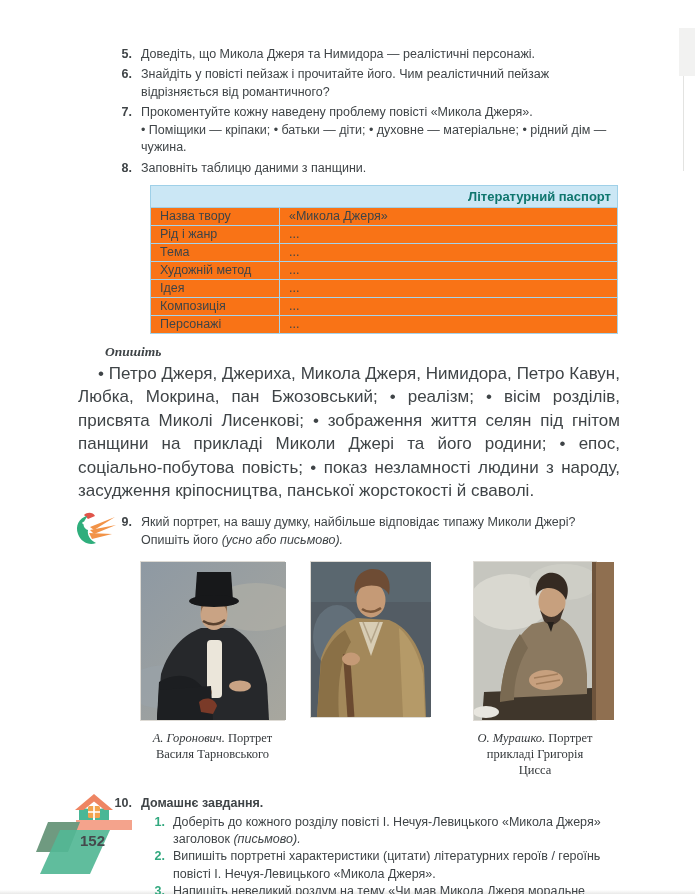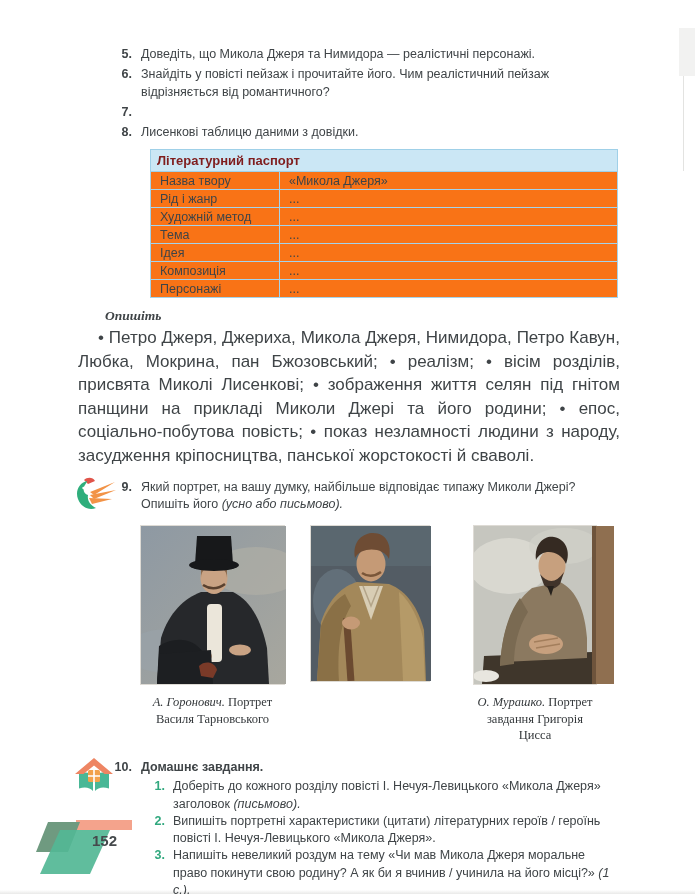--- a/index.html
+++ b/index.html
@@ -22,21 +22,21 @@
   
   .q-row{display:flex;font-size:12.5px;line-height:1.38;margin-bottom:3px;}
   .q-num{width:54px;text-align:right;font-weight:700;flex:none;}
   .q-text{padding-left:9px;width:479px;box-sizing:border-box;}
   .q-sub{margin-top:1px;}
 
   
   .lit-table{margin:8px 0 10px 72px;width:468px;border-collapse:collapse;font-size:12.5px;}
   .lit-table th{
     background:#cbe7f5;border:1.5px solid #9fd0e8;font-weight:700;
-    padding:3px 6px;text-align:left;font-size:13px;color:#7f1d1d;
+    padding:3px 6px;text-align:right;font-size:13px;color:#0f766e;
   }
   .lit-table td{border:1px solid #a5d3ea;padding:1px 9px;height:15px;background:#f97316;}
   .lit-table td.lbl{width:110px;}
 
   
   .dovidka-title{
     font-family:"Liberation Serif", serif;font-style:italic;font-weight:700;
     font-size:13.5px;margin:4px 0 2px 27px;
   }
   .dovidka-text{
@@ -63,21 +63,21 @@
 
   
   .hw-title{font-weight:700;}
   .hw-list{margin-top:2px;}
   .hw-item{display:flex;font-size:12.5px;line-height:1.38;}
   .hw-num{width:24px;text-align:right;font-weight:700;color:#31a87e;flex:none;}
   .hw-text{padding-left:8px;width:447px;box-sizing:border-box;}
 
   
   .page-num{
-    position:absolute;left:92px;top:832px;font-size:15px;font-weight:700;color:#45494c;
+    position:absolute;left:80px;top:832px;font-size:15px;font-weight:700;color:#45494c;
   }
   .corner-svg{position:absolute;left:18px;top:814px;}
 
   
   .edge-top{position:absolute;right:0;top:28px;width:16px;height:48px;background:#f2f2f1;}
   .edge-line{position:absolute;right:11px;top:76px;width:1px;height:95px;background:#e3e3e1;}
   .bottom-shade{position:absolute;left:0;bottom:0;width:100%;height:4px;background:linear-gradient(#ffffff,#e9e9e8);}
 </style>
 </head>
 <body>
@@ -95,46 +95,50 @@
       <div class="q-row">
         <span class="q-num">5.</span>
         <span class="q-text">Доведіть, що Микола Джеря та Нимидора — реалістичні персонажі.</span>
       </div>
       <div class="q-row">
         <span class="q-num">6.</span>
         <span class="q-text">Знайдіть у повісті пейзаж і прочитайте його. Чим реалістичний пейзаж відрізняється від романтичного?</span>
       </div>
       <div class="q-row">
         <span class="q-num">7.</span>
+        <span class="q-text">
+          <span>Прокоментуйте кожну наведену проблему повісті «Микола Джеря».</span>
+          <span class="q-sub" style="display:block">• Поміщики — кріпаки; • батьки — діти; • духовне — матеріальне; • рідний дім — чужина.</span>
+        </span>
       </div>
       <div class="q-row">
         <span class="q-num">8.</span>
-        <span class="q-text">Лисенкові таблицю даними з довідки.</span>
+        <span class="q-text">Заповніть таблицю даними з панщини.</span>
       </div>
     </div>
 
     <table class="lit-table">
       <tbody>
           <tr>
             <th colspan="2">Літературний паспорт</th>
           </tr>
       <tr>
         <td class="lbl">Назва твору</td>
         <td>«Микола Джеря»</td>
           </tr>
       <tr>
         <td class="lbl">Рід і жанр</td>
         <td>...</td>
           </tr>
       <tr>
+        <td class="lbl">Тема</td>
+        <td>...</td>
+          </tr>
+      <tr>
         <td class="lbl">Художній метод</td>
-        <td>...</td>
-          </tr>
-      <tr>
-        <td class="lbl">Тема</td>
         <td>...</td>
           </tr>
       <tr>
         <td class="lbl">Ідея</td>
         <td>...</td>
           </tr>
       <tr>
         <td class="lbl">Композиція</td>
         <td>...</td>
           </tr>
@@ -236,21 +240,21 @@
             <path d="M62 34 C60 16 72 9 80 11 C92 13 97 26 92 38 C86 24 68 22 62 34 Z" fill="#352a22"></path>
             <path d="M66 48 Q78 63 90 46 L86 58 Q78 67 70 59 Z" fill="#40332a"></path>
             <path d="M73 60 L80 60 L77 70 Z" fill="#26211c"></path>
             <ellipse cx="72" cy="118" rx="17" ry="10" fill="#c7a07e"></ellipse>
             <path d="M60 116 L84 112 M62 122 L86 118" stroke="#a37e5c" stroke-width="1.4"></path>
             <ellipse cx="12" cy="150" rx="13" ry="6" fill="#e8e6df"></ellipse>
           </svg>
         </div>
         <figcaption class="caption">
           <div><span class="it">О. Мурашко.</span> <span>Портрет</span></div>
-          <div>завдання Григорія Цисса</div>
+          <div>прикладі Григорія Цисса</div>
         </figcaption>
       </figure>
     </div>
 
     <div class="q-row iconed" style="margin-top:16px;">
       <span class="side-icon">
         <svg viewBox="0 0 40 40" width="40" height="40">
           <path d="M5 17 C11 14.5 16 15.5 19 19 L19 34 C16 30.5 11 29.5 5 31.5 Z" fill="#49b796"></path>
           <path d="M35 17 C29 14.5 24 15.5 21 19 L21 34 C24 30.5 29 29.5 35 31.5 Z" fill="#49b796"></path>
           <polygon points="20,1 39,17 30.5,17 20,8.5 9.5,17 1,17" fill="#ee8563"></polygon>

